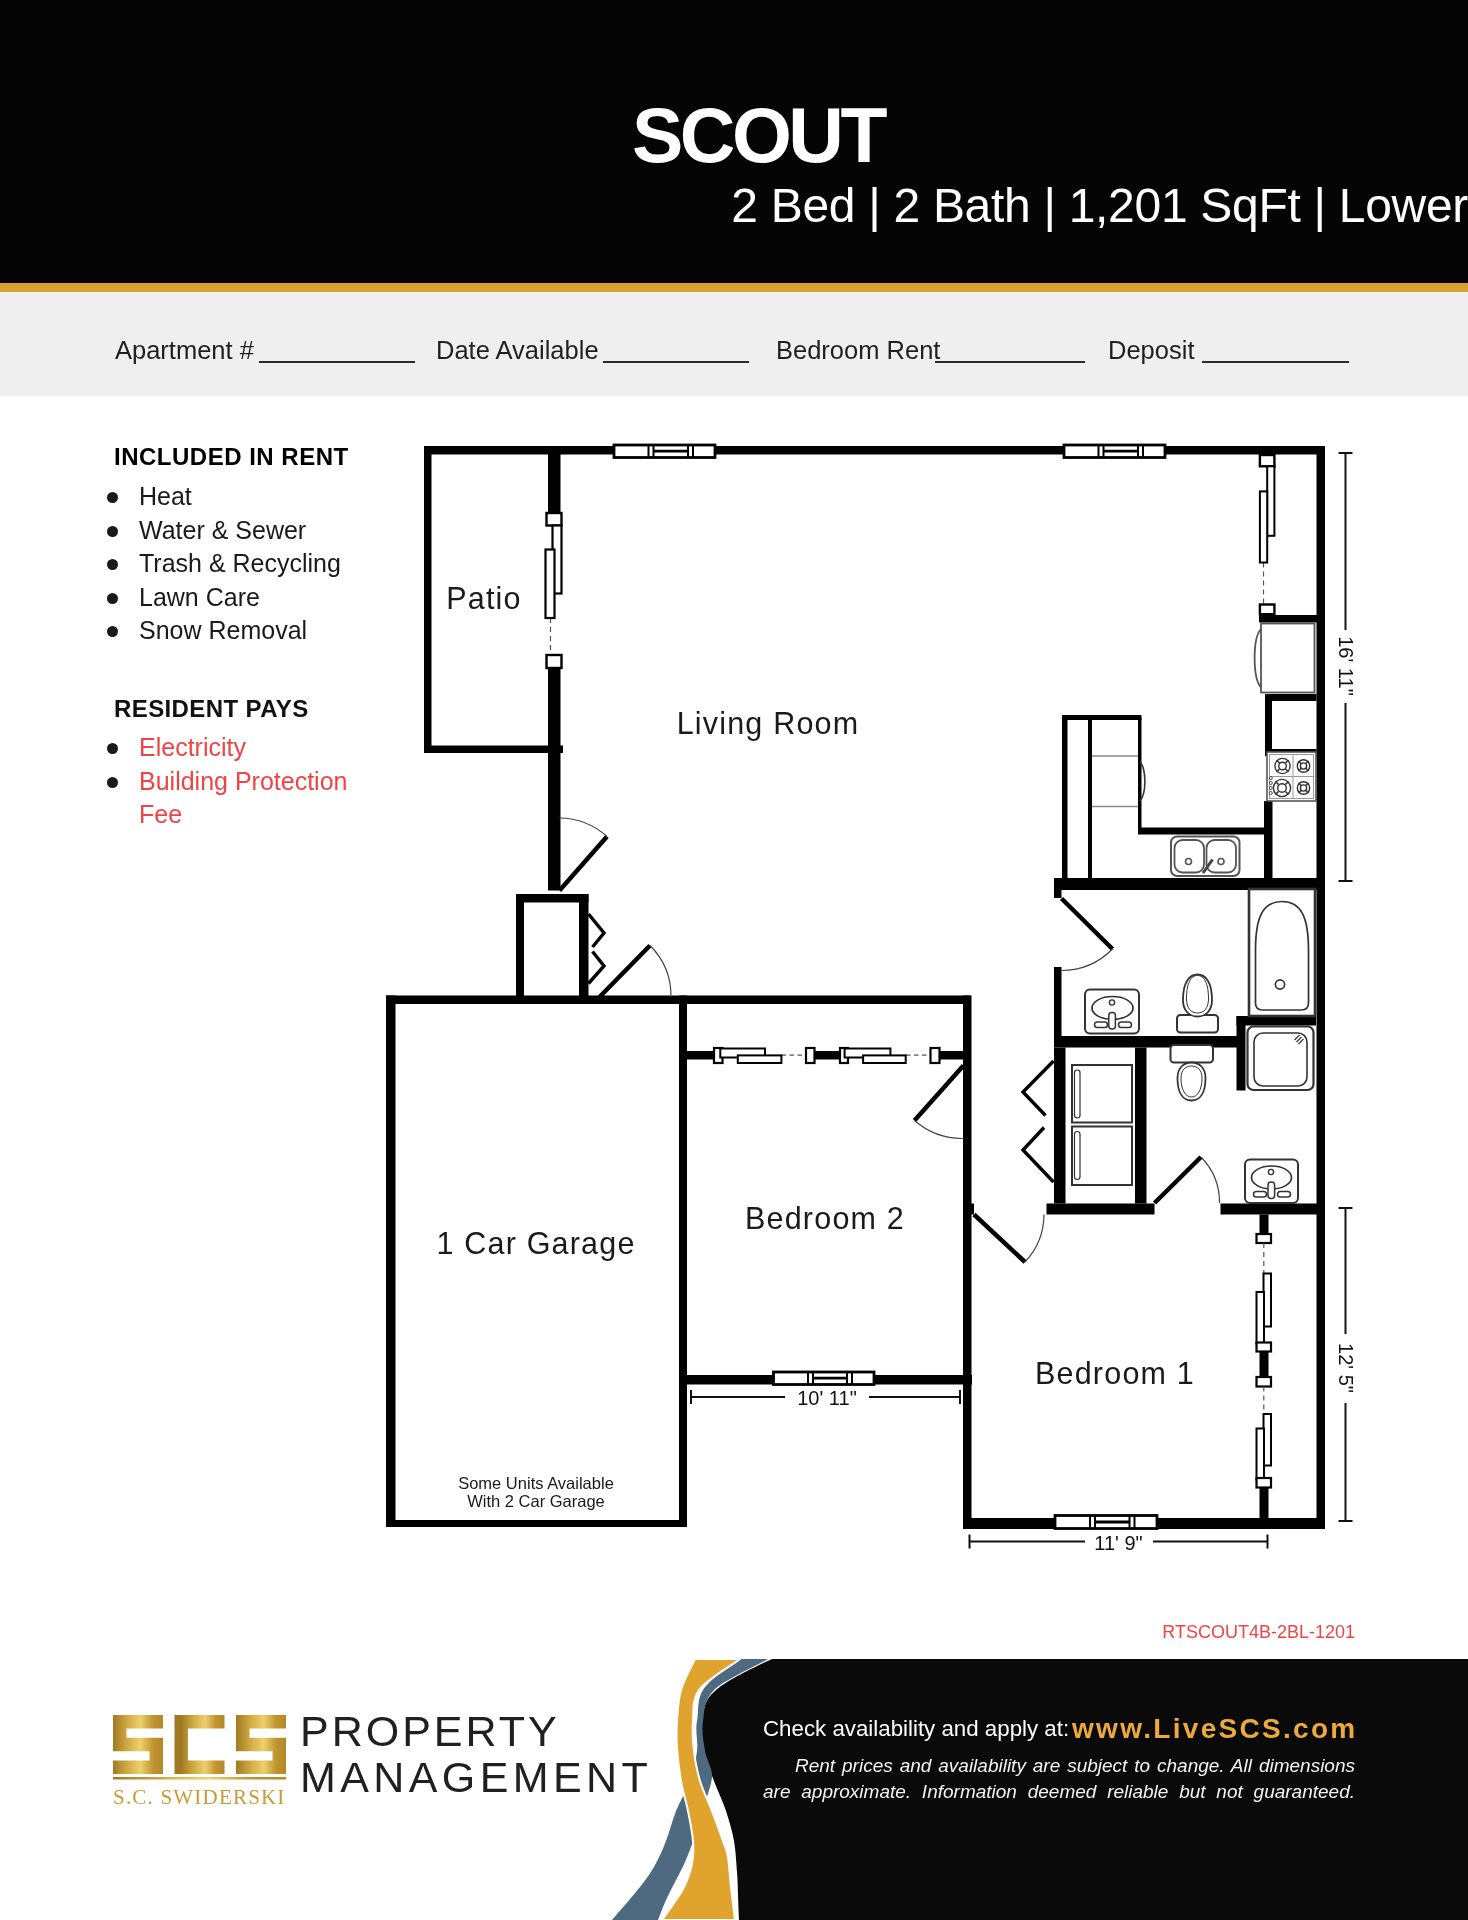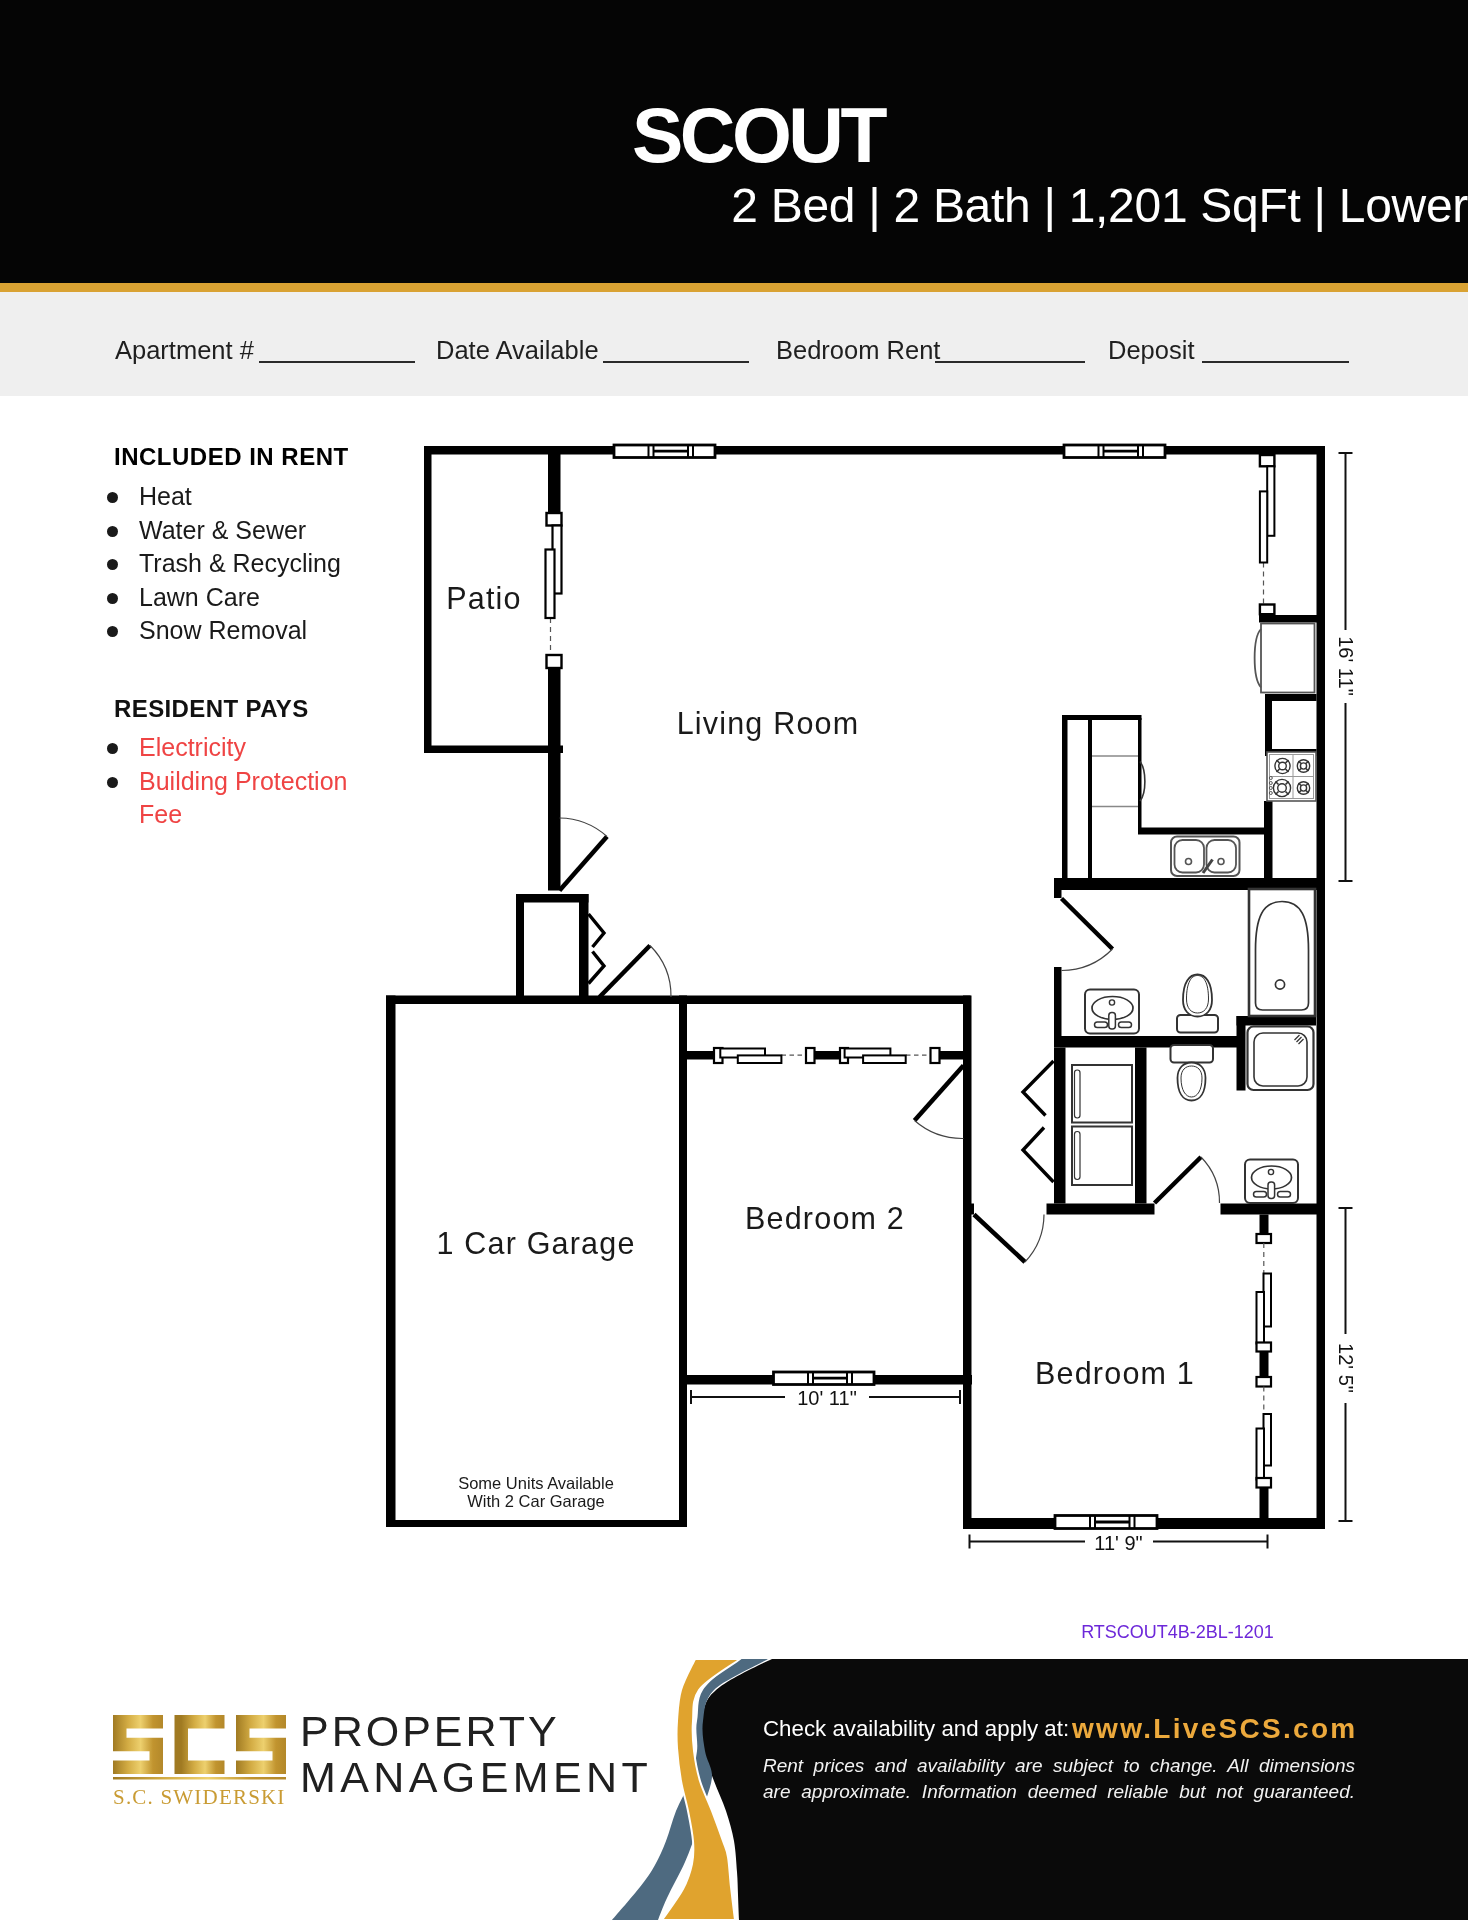--- a/index.html
+++ b/index.html
@@ -412,21 +412,21 @@
 
 <g stroke="#111" stroke-width="2">
   <line x1="969.5" y1="1541.5" x2="1085" y2="1541.5"></line>
   <line x1="1153" y1="1541.5" x2="1267.5" y2="1541.5"></line>
   <line x1="969.5" y1="1534.5" x2="969.5" y2="1548.5"></line>
   <line x1="1267.5" y1="1534.5" x2="1267.5" y2="1548.5"></line>
 </g>
 <text x="1118.5" y="1549.5" font-size="20" fill="#111" text-anchor="middle">11' 9"</text>
 </svg>
 
-<div class="abs" style="left:1000px;top:1622px;width:355px;text-align:center;font-size:18px;color:#6d28d9;">RTSCOUT4B-2BL-1201</div>
+<div class="abs" style="left:1000px;top:1622px;width:355px;text-align:right;font-size:18px;color:#ef4444;">RTSCOUT4B-2BL-1201</div>
 
 <svg class="abs" style="left:0;top:1580px;" width="1468" height="340" viewBox="0 1580 1468 340">
 
   <path d="M 772,1659 C 760.5,1664.2 726.5,1679.7 715,1691 C 703.5,1700.3 703.7,1710.8 702,1721 C 700.3,1731.2 702.0,1741.0 704,1751 C 706.0,1761.0 710.3,1771.0 714,1781 C 717.7,1791.0 722.7,1801.0 726,1811 C 729.3,1821.0 732.2,1830.8 734,1841 C 735.8,1851.2 736.3,1863.0 737,1872 C 737.7,1881.0 737.7,1887.0 738,1895 C 738.3,1903.0 738.8,1915.8 739,1920 L 1468,1920 L 1468,1659 Z" fill="#0a0a0a"></path>
 
   <path d="M 736,1659 C 731.5,1664.2 709.5,1679.7 703,1690 C 696.5,1700.3 699.0,1710.8 697,1721 C 695.0,1731.2 698.2,1741.0 697,1751 C 695.8,1761.0 693.5,1771.0 690,1781 C 686.5,1791.0 680.0,1801.0 676,1811 C 672.0,1821.0 669.5,1832.0 666,1841 C 662.5,1850.0 659.3,1857.3 655,1865 C 650.7,1872.7 647.2,1877.8 640,1887 C 632.8,1896.2 616.7,1914.5 612,1920 L 658,1920 C 659.5,1916.3 662.5,1907.7 667,1898 C 671.5,1888.3 680.0,1873.3 685,1862 C 690.0,1850.7 693.5,1840.3 697,1830 C 700.5,1819.7 703.5,1809.2 706,1800 C 708.5,1790.8 712.2,1783.2 712,1775 C 711.8,1766.8 706.5,1760.0 705,1751 C 703.5,1742.0 701.5,1731.2 703,1721 C 704.5,1710.8 703.8,1700.3 714,1690 C 724.2,1679.7 759.7,1664.2 768,1659 Z" fill="#4E6A80"></path>
 
   <path d="M 695,1659 C 692.7,1664.2 684.0,1679.7 681,1690 C 678.0,1700.3 677.7,1711.3 677,1721 C 676.3,1730.7 676.3,1738.0 677,1748 C 677.7,1758.0 679.2,1770.5 681,1781 C 682.8,1791.5 686.0,1801.0 688,1811 C 690.0,1821.0 692.3,1832.2 693,1841 C 693.7,1849.8 693.7,1856.0 692,1864 C 690.3,1872.0 688.0,1879.7 683,1889 C 678.0,1898.3 665.5,1914.8 662,1920 L 735,1920 C 734.3,1914.5 732.2,1897.5 731,1887 C 729.8,1876.5 729.3,1864.7 728,1857 C 726.7,1849.3 725.7,1848.7 723,1841 C 720.3,1833.3 715.8,1821.0 712,1811 C 708.2,1801.0 703.0,1791.0 700,1781 C 697.0,1771.0 695.2,1761.0 694,1751 C 692.8,1741.0 692.2,1731.2 693,1721 C 693.8,1710.8 691.8,1700.3 699,1690 C 706.2,1679.7 733.8,1664.2 740,1659 Z" fill="#E0A32E" stroke="#ffffff" stroke-width="2"></path>
 </svg>
 
@@ -454,15 +454,15 @@
   <text x="200" y="46" font-family="Liberation Sans" font-size="43" letter-spacing="3" fill="#202020">PROPERTY</text>
 
   <text x="200" y="92" font-family="Liberation Sans" font-size="43" letter-spacing="4.4" fill="#202020">MANAGEMENT</text>
 </svg>
 
 <div class="abs" style="left:763px;top:1715.5px;font-size:22.3px;color:#ffffff;">Check availability and apply at:</div>
 
 <div class="abs" style="left:1072px;top:1712.5px;font-size:28px;font-weight:bold;letter-spacing:2.3px;color:#ECA93C;">www.LiveSCS.com</div>
 
 <div class="abs" style="left:763px;top:1753px;width:592px;font-size:19px;font-style:italic;color:#f2f2f2;line-height:26px;">
-  <div style="text-align:justify;text-align-last:justify;">Rent prices and availability are subject to change. All dimensions</div>
+  <div style="text-align:justify;text-align-last:justify;margin-left:32px;">Rent prices and availability are subject to change. All dimensions</div>
   <div style="text-align:justify;text-align-last:justify;">are approximate. Information deemed reliable but not guaranteed.</div>
 </div>
 
 </body></html>

